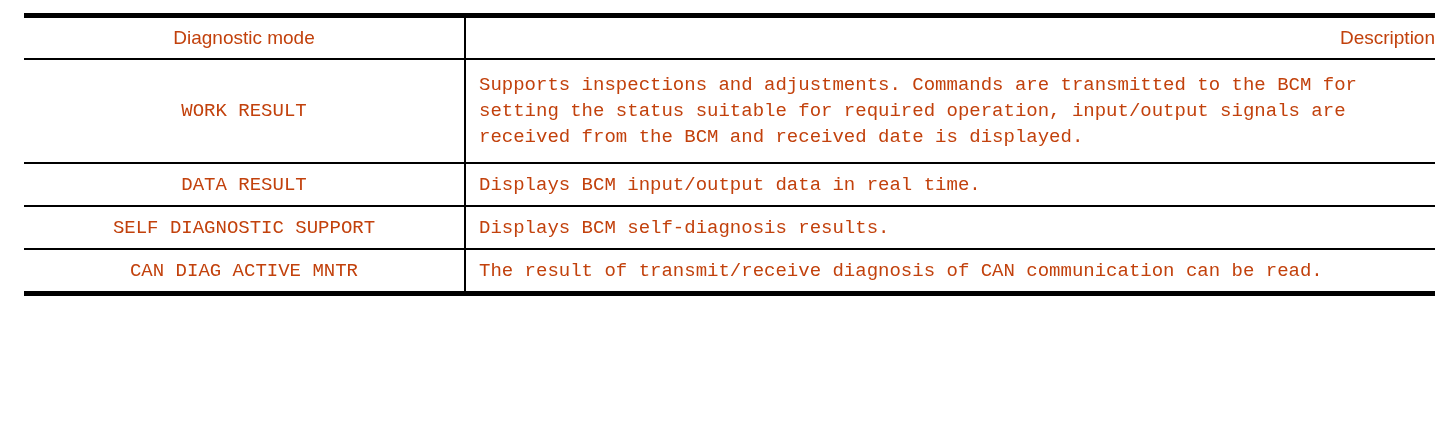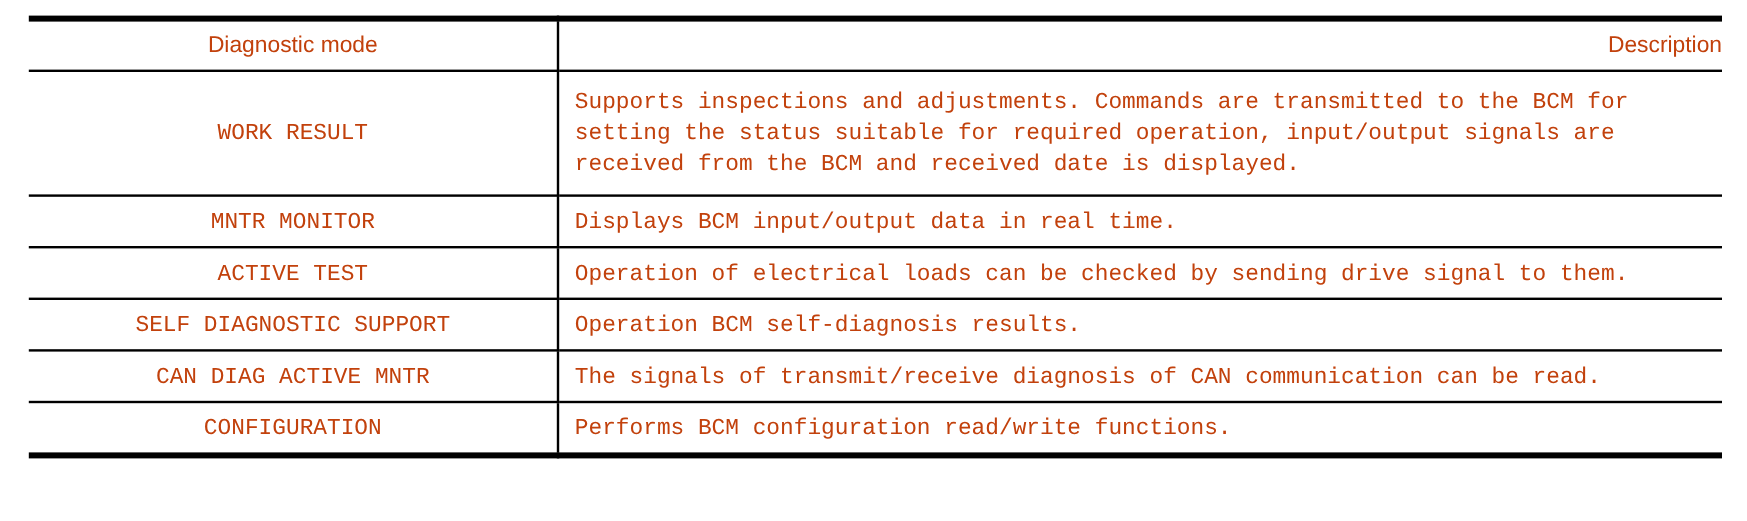--- a/index.html
+++ b/index.html
@@ -70,38 +70,30 @@
       <th class="cell-desc-header">Description</th>
     </tr>
   </thead>
   <tbody id="table-body">
   <tr class="row-tall">
     <td class="cell-mode">WORK RESULT</td>
     <td class="cell-desc">Supports inspections and adjustments. Commands are transmitted to the BCM for setting the status suitable for required operation, input/output signals are received from the BCM and received date is displayed.</td>
   </tr>
 
   <tr>
-    <td class="cell-mode">MNTR MONITOR</td>
+    <td class="cell-mode">DATA RESULT</td>
     <td class="cell-desc">Displays BCM input/output data in real time.</td>
   </tr>
 
-  <tr>
-    <td class="cell-mode">ACTIVE TEST</td>
-    <td class="cell-desc">Operation of electrical loads can be checked by sending drive signal to them.</td>
-  </tr>
 
   <tr>
     <td class="cell-mode">SELF DIAGNOSTIC SUPPORT</td>
-    <td class="cell-desc">Operation BCM self-diagnosis results.</td>
+    <td class="cell-desc">Displays BCM self-diagnosis results.</td>
   </tr>
 
   <tr>
     <td class="cell-mode">CAN DIAG ACTIVE MNTR</td>
-    <td class="cell-desc">The signals of transmit/receive diagnosis of CAN communication can be read.</td>
+    <td class="cell-desc">The result of transmit/receive diagnosis of CAN communication can be read.</td>
   </tr>
 
 
-  <tr>
-    <td class="cell-mode">CONFIGURATION</td>
-    <td class="cell-desc">Performs BCM configuration read/write functions.</td>
-  </tr>
 </tbody>
 </table>
 
 </body></html>

